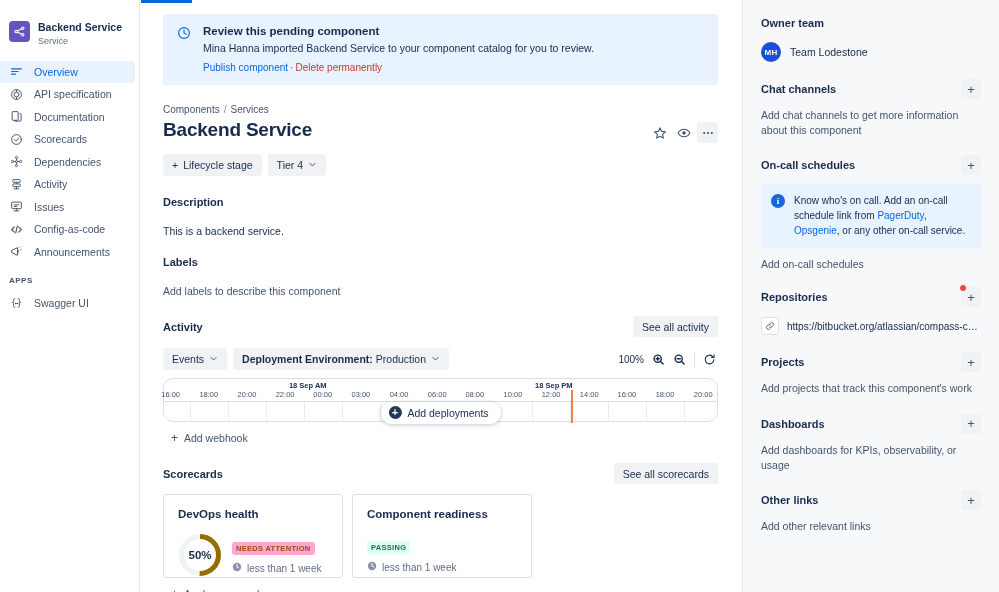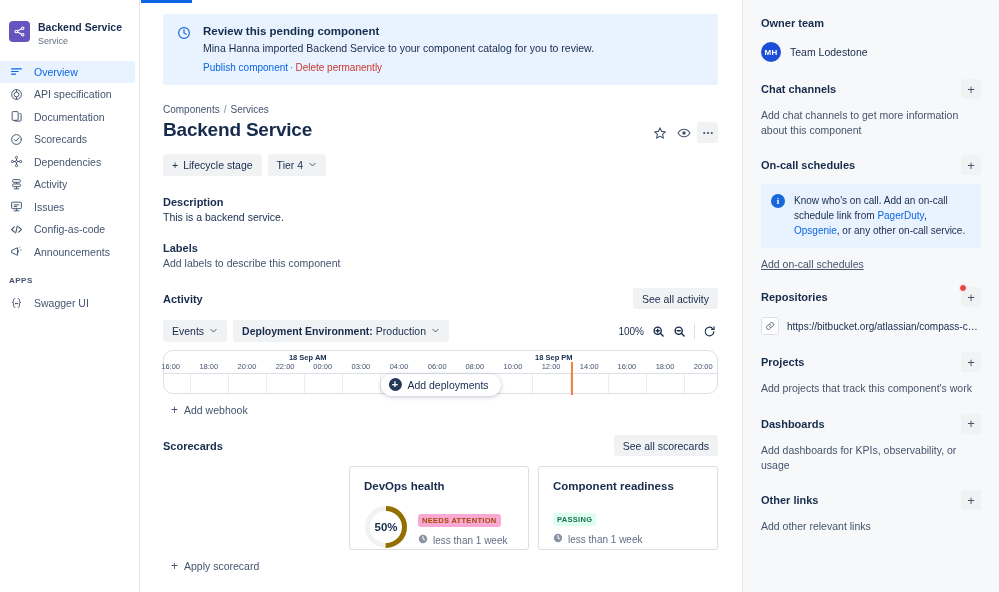--- a/index.html
+++ b/index.html
@@ -99,21 +99,21 @@
   .chip-row { display: flex; gap: 6px; margin-top: 11px; margin-bottom: 20px; }
   .chip {
     background: #F1F2F4; border-radius: 3px;
     height: 22px; padding: 0 9px;
     display: flex; align-items: center; gap: 5px;
     font-size: 10.5px; color: #172B4D; cursor: pointer;
     white-space: nowrap;
   }
 
   .sec-hd { font-size: 11px; font-weight: bold; color: #172B4D; }
-  .sec-body { font-size: 10.5px; color: #172B4D; margin-top: 3px; }
+  .sec-body { font-size: 10.5px; color: #172B4D; margin-top: 17px; }
   .sec-body.muted { color: #44546F; }
   .sec-block { margin-bottom: 19px; }
 
   .sec-hd-row { display: flex; align-items: center; justify-content: space-between; }
   .ghost-btn {
     background: #F1F2F4; border-radius: 3px; height: 21px;
     padding: 0 9px; display: flex; align-items: center;
     font-size: 10.5px; color: #172B4D; cursor: pointer; white-space: nowrap;
   }
 
@@ -165,21 +165,21 @@
     flex: 0 0 13px;
   }
   .add-link {
     display: flex; align-items: center; gap: 6px;
     font-size: 10.5px; color: #44546F; margin-top: 10px; cursor: pointer;
     padding-left: 8px;
   }
   .add-link .pl { font-size: 12px; color: #44546F; line-height: 1; }
 
   
-  .sc-row { display: flex; gap: 9px; margin-top: 10px; justify-content: flex-end; }
+  .sc-row { display: flex; gap: 9px; margin-top: 10px; }
   .sc-card {
     width: 180px; height: 84px;
     border: 1px solid #DCDFE4; border-radius: 3px;
     background: #fff; padding: 13px 14px;
   }
   .sc-title { font-size: 11.5px; font-weight: bold; color: #172B4D; }
   .sc-content { display: flex; align-items: center; gap: 10px; margin-top: 13px; }
   .donut { position: relative; width: 44px; height: 44px; flex: 0 0 44px; }
   .donut svg { display:block; transform: rotate(-90deg); }
   .donut-lbl {
@@ -228,21 +228,21 @@
     display: flex; gap: 9px; margin-top: 9px;
   }
   .info-ico {
     width: 14px; height: 14px; border-radius: 50%;
     background: #1868DB; color: #fff;
     display: flex; align-items: center; justify-content: center;
     font-size: 9px; font-weight: bold; flex: 0 0 14px; margin-top: 1px;
     font-family: "Liberation Serif", serif;
   }
   .info-txt { font-size: 10px; color: #172B4D; line-height: 1.5; }
-  .rp-link { font-size: 10.5px; color: #44546F; margin-top: 10px; cursor: pointer; text-decoration: underline; }
+  .rp-link { font-size: 10.5px; color: #44546F; margin-top: 10px; cursor: pointer; }
   .repo-row {
     display: flex; align-items: center; gap: 8px; margin-top: 10px; cursor: pointer;
   }
   .repo-ico {
     width: 18px; height: 18px; border-radius: 3px; background: #fff;
     border: 1px solid #DCDFE4;
     display: flex; align-items: center; justify-content: center;
     flex: 0 0 18px; color: #44546F;
   }
   .repo-url {

